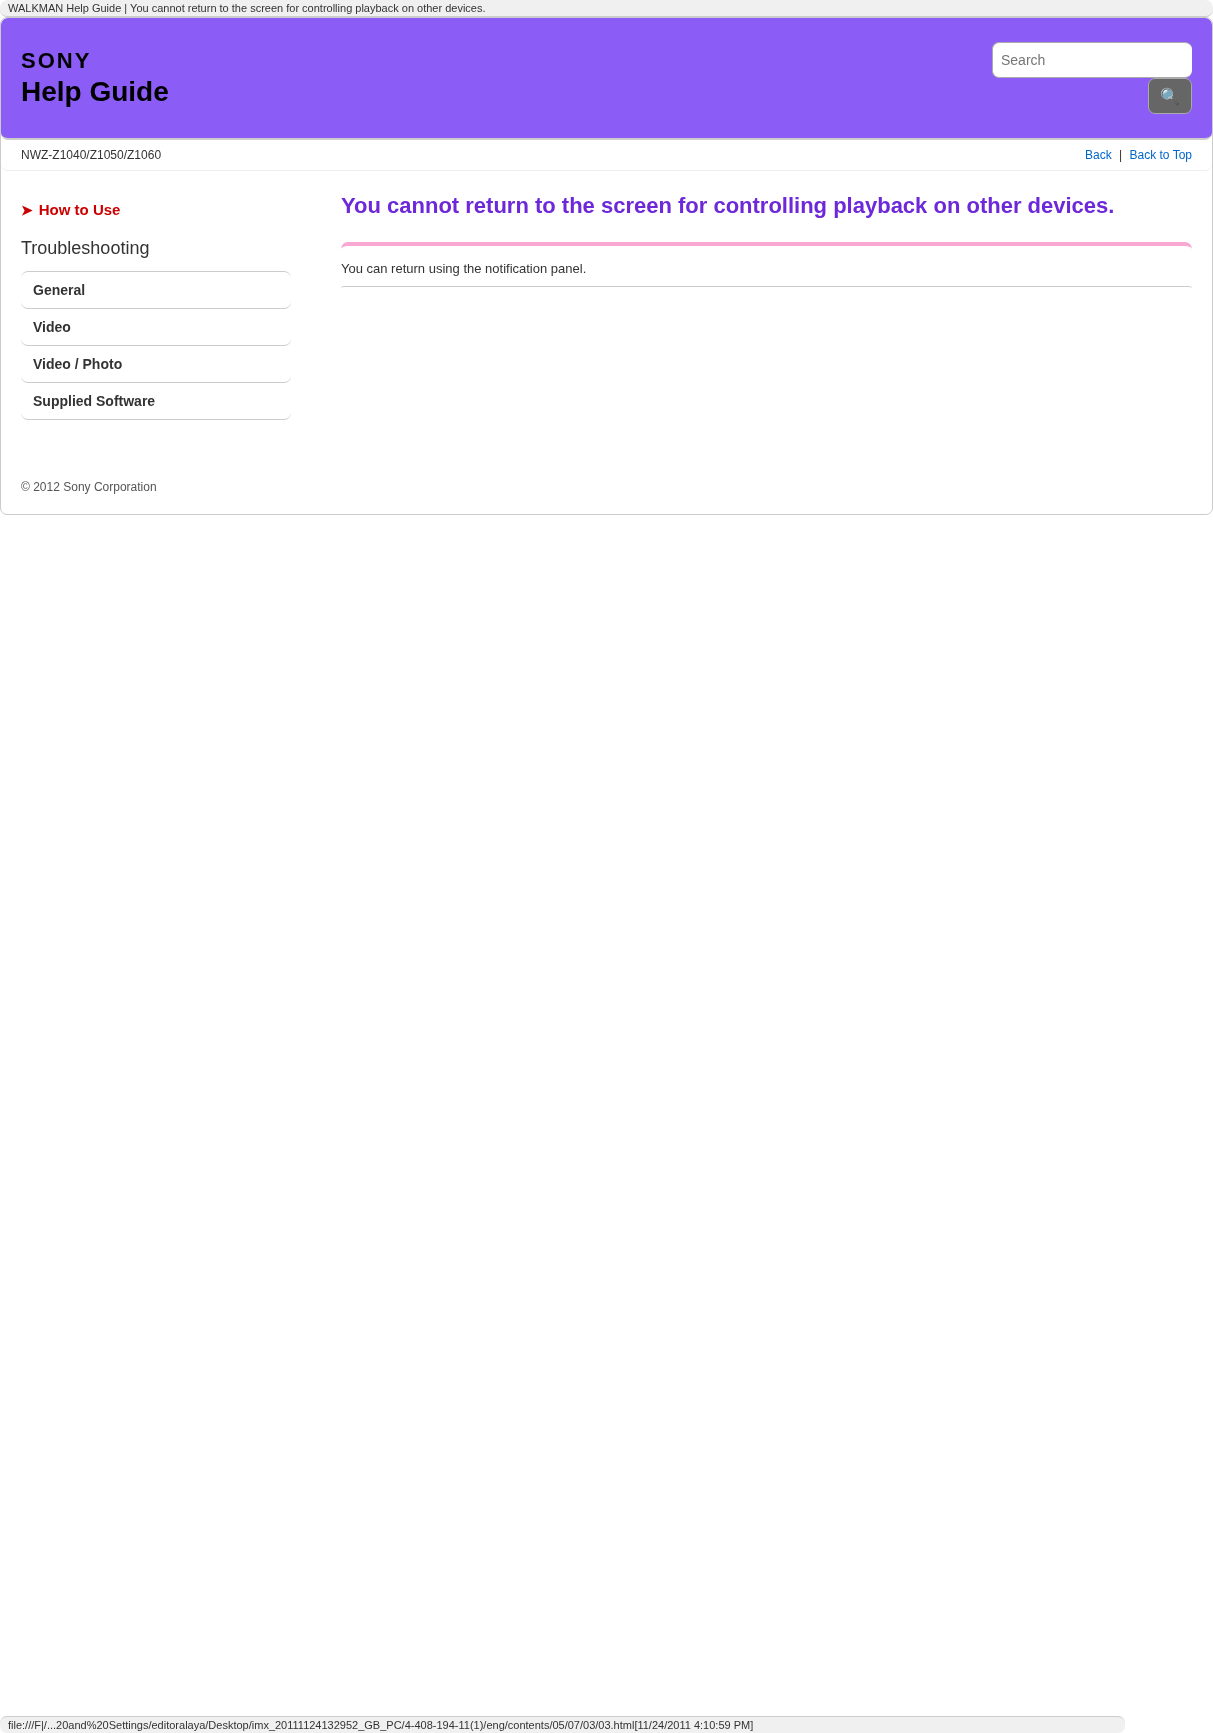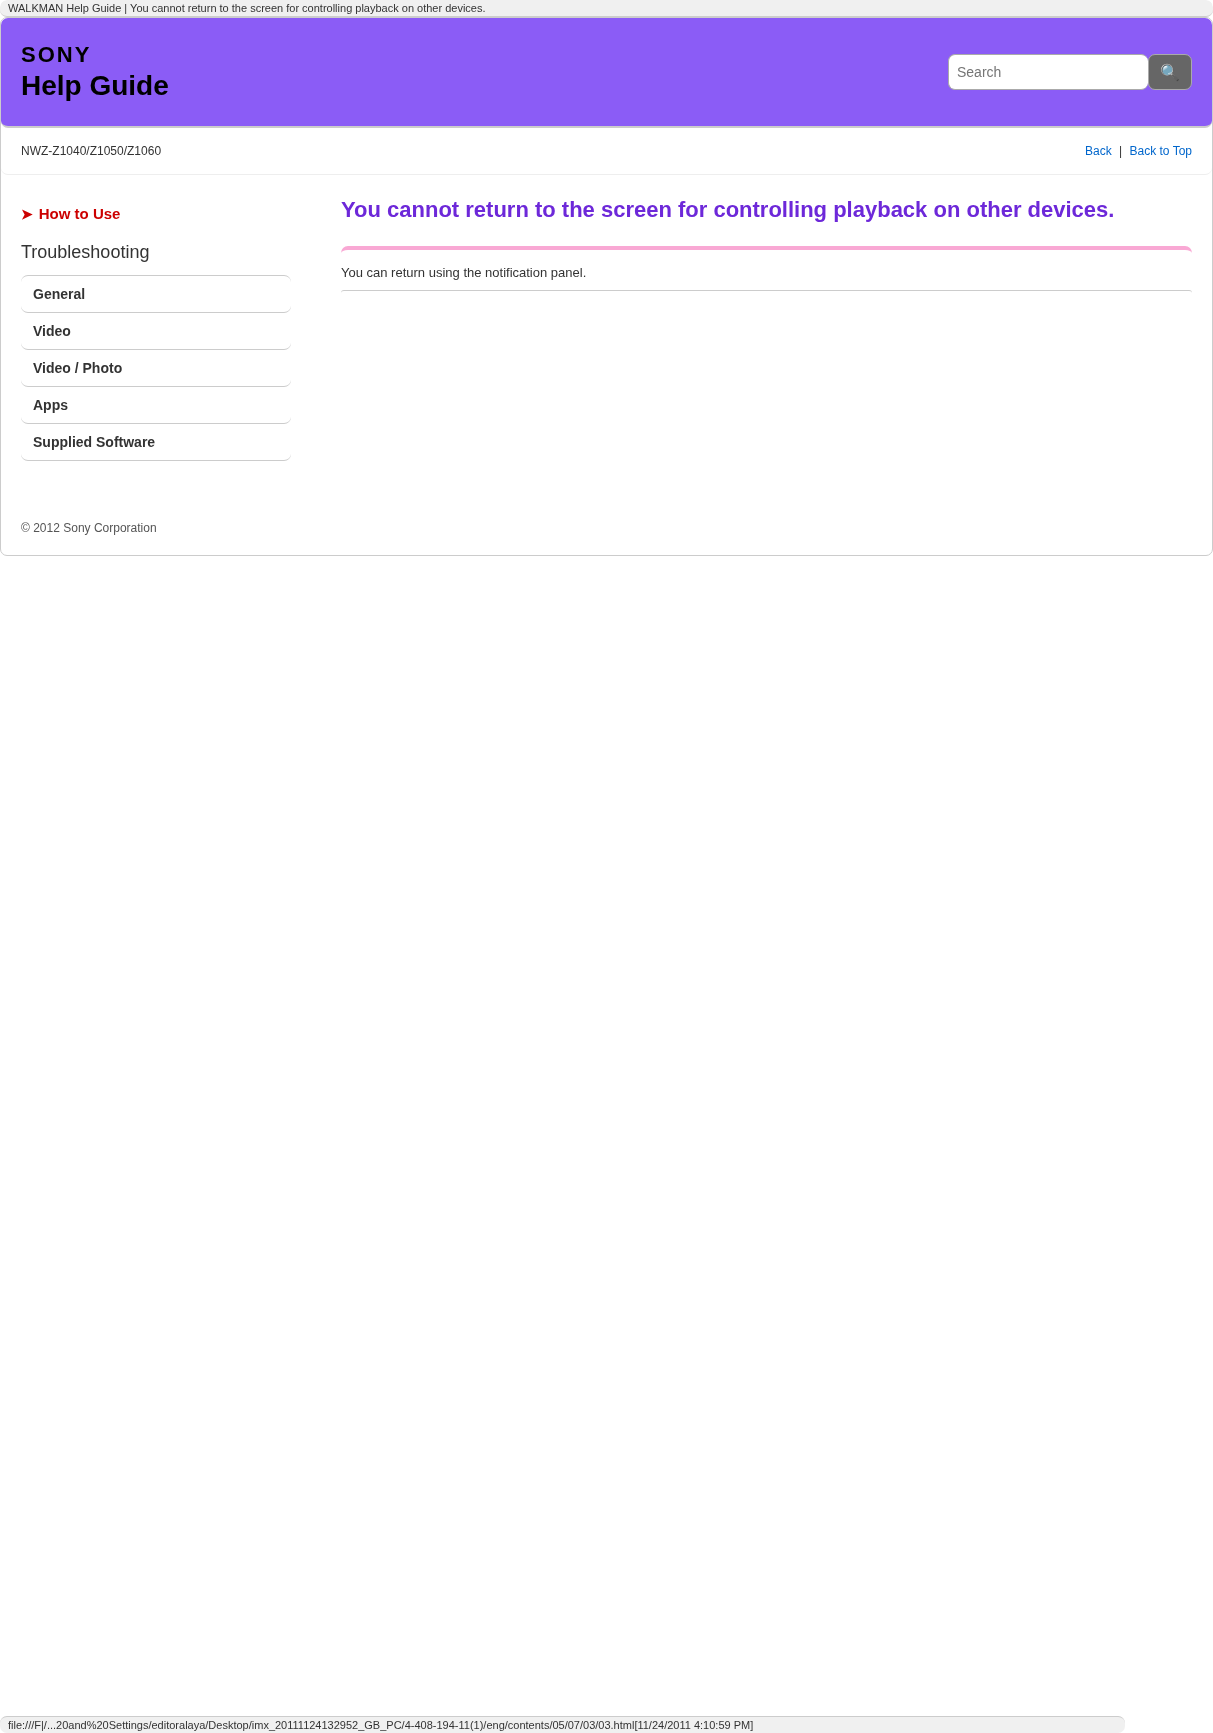--- a/index.html
+++ b/index.html
@@ -63,21 +63,22 @@
       flex-direction: column;
     }
 
     .header-right {
       display: flex;
       align-items: center;
     }
 
     .search-container {
       display: flex;
-      align-items: center;
+      align-items: flex-end;
+      flex-direction: column;
     }
 
     .search-input {
       width: 200px;
       height: 36px;
       border: 1px solid #aaa;
       padding: 4px 8px;
       font-size: 14px;
       color: #999;
       outline: none;
@@ -95,21 +96,21 @@
       justify-content: center;
     }
 
     .search-button-icon {
       color: #fff;
       font-size: 16px;
     }
 
     
     .nav-bar {
-      padding: 16px 20px;
+      padding: 8px 20px;
       display: flex;
       justify-content: space-between;
       align-items: center;
       border-bottom: 1px solid #eee;
       background: #fff;
     }
 
     .breadcrumb {
       font-size: 12px;
       color: #333;
@@ -283,23 +284,20 @@
         <li>
           <a href="#">General</a>
         </li>
         <li>
           <a href="#">Video</a>
         </li>
         <li>
           <a href="#">Video / Photo</a>
         </li>
         <li>
-          <a href="#">Apps</a>
-        </li>
-        <li>
           <a href="#">Supplied Software</a>
         </li>
       </ul>
     </div>
 
     <div class="main-content">
       <h1 class="article-title">You cannot return to the screen for controlling playback on other devices.</h1>
 
       <div class="article-body">
         <p>You can return using the notification panel.</p>

